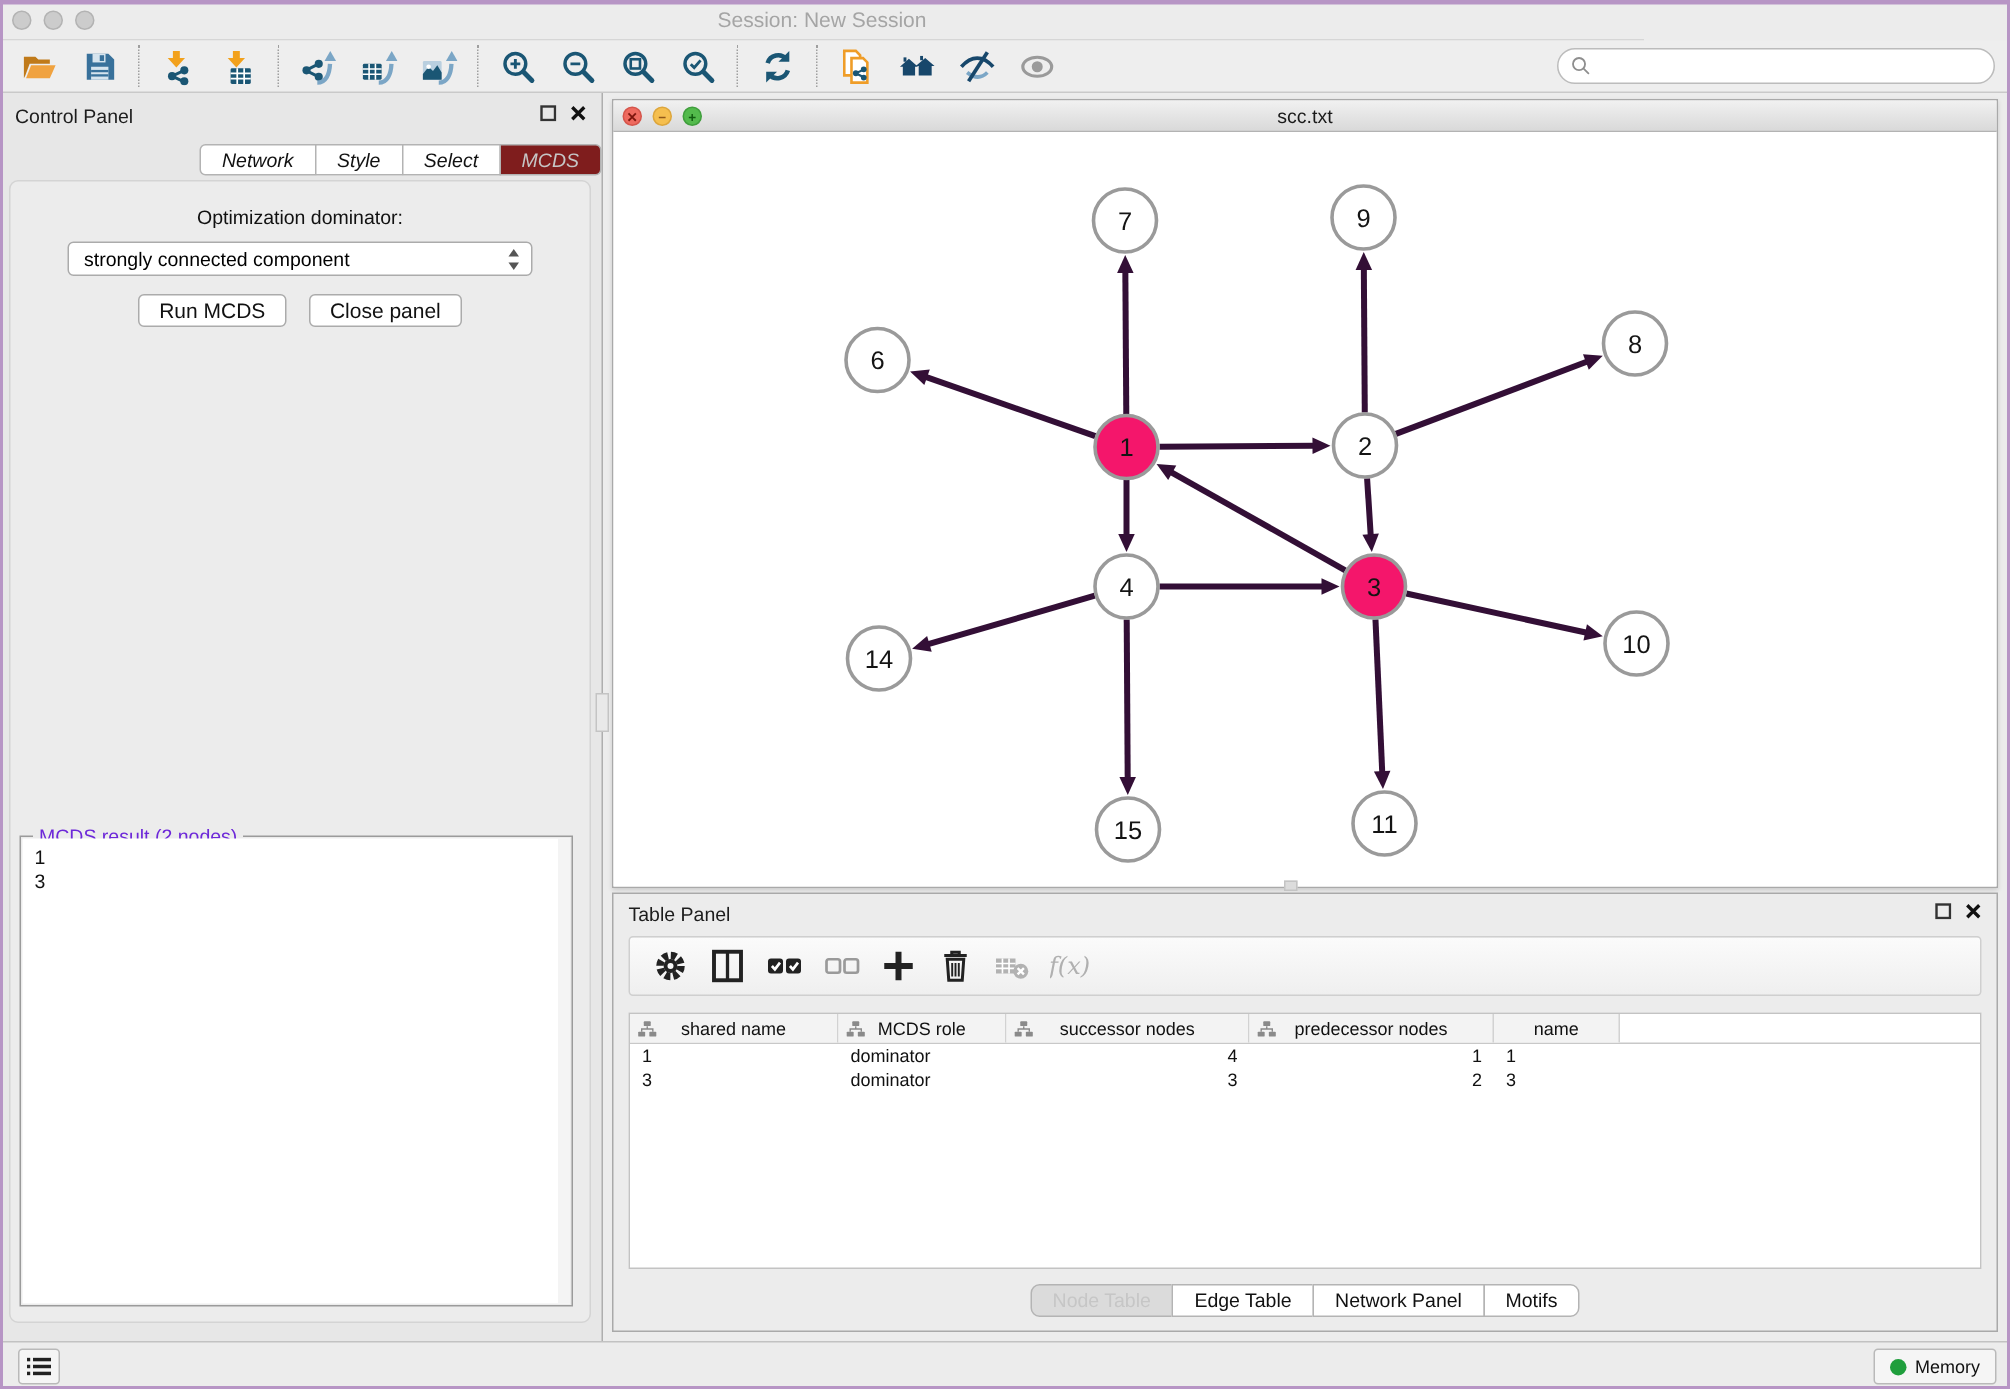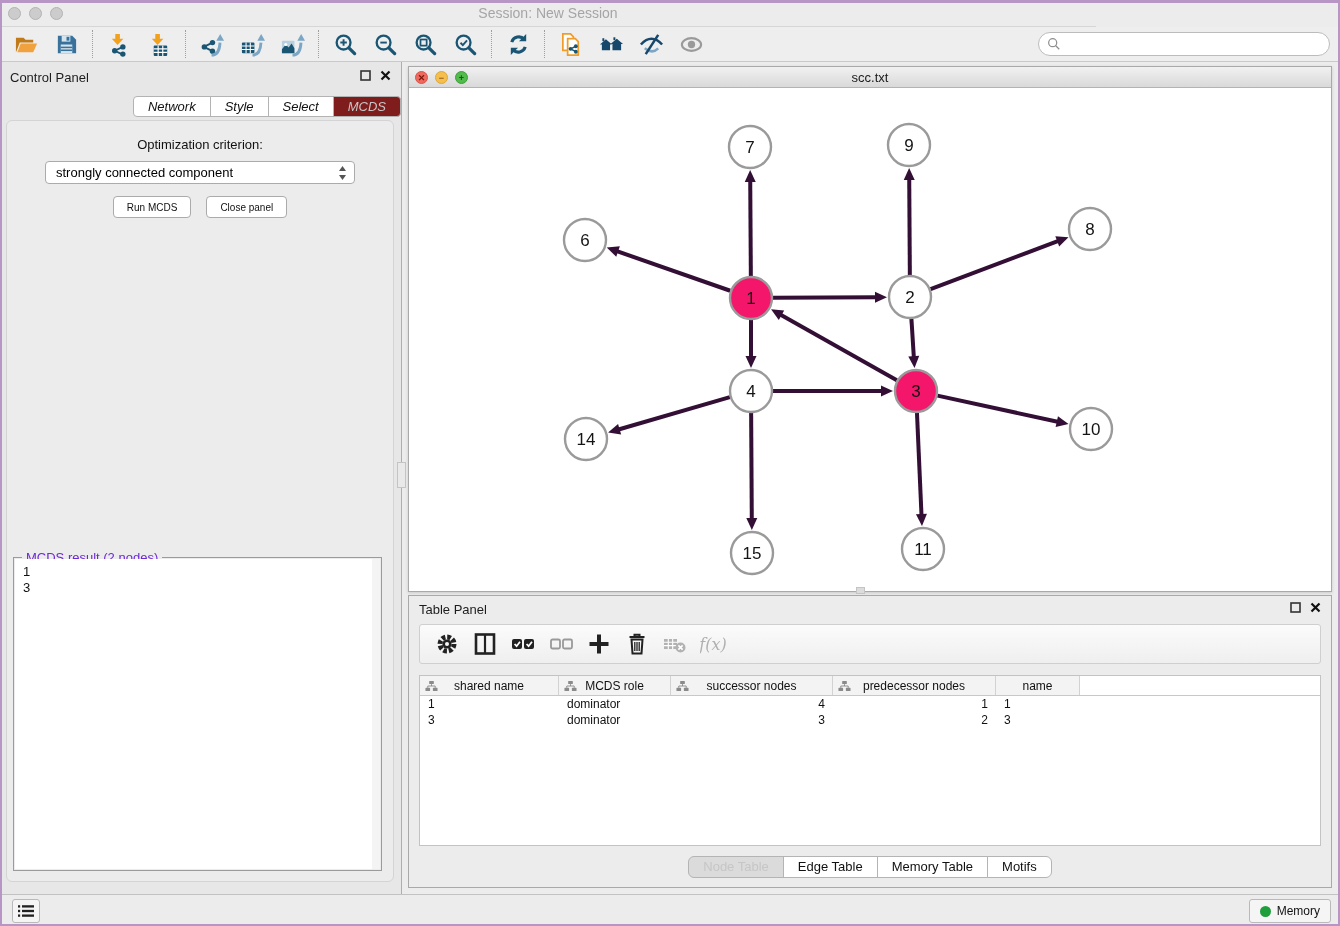--- a/index.html
+++ b/index.html
@@ -40,21 +40,21 @@
   .cp-tab.active { background:#7f1d1d; color:#c6c6c6; }
   .cp-body { position:absolute; left:6px; right:7px; top:58px; bottom:12px; background:#ececec;
     border:1px solid #d4d4d4; border-radius:6px; }
   .opt-label { margin-top:16px; text-align:center; font-size:13px; color:#111; }
   .dropdown { position:relative; margin:9px auto 0 auto; width:310px; height:23px; background:#ffffff;
     border:1px solid #ababab; border-radius:4px; font-size:13px; line-height:21px; padding:0 24px 0 10px;
     cursor:pointer; white-space:nowrap; }
   .dd-arrows { position:absolute; right:7px; top:3px; width:9px; height:16px; }
   .cp-buttons { display:flex; justify-content:center; gap:15px; margin-top:12px; }
   .cp-btn { height:22px; padding:0 13px; background:#ffffff; border:1px solid #ababab; border-radius:4px;
-    font-size:10px; color:#111; cursor:pointer; font-family:"Liberation Sans",sans-serif; }
+    font-size:14px; color:#111; cursor:pointer; font-family:"Liberation Sans",sans-serif; }
   .result-group { position:absolute; left:6px; right:11px; top:436px; bottom:10px; border:1px solid #9b9b9b; }
   .result-title { position:absolute; left:8px; top:-8px; background:#ececec; padding:0 4px; font-size:13px; color:#6d28d9; }
   .result-area { position:absolute; inset:1px; background:#ffffff; padding:5px 10px 4px 8px; font-size:13px;
     line-height:16px; color:#111; white-space:pre; overflow:hidden; }
   .result-scroll { position:absolute; right:1px; top:1px; bottom:1px; width:8px; background:#f4f4f4; }
   .split-grip { position:absolute; left:397px; top:462px; width:9px; height:26px; background:#e9e9e9;
     border:1px solid #c4c4c4; z-index:5; cursor:col-resize; }
   .hgrip { position:absolute; left:856px; top:587px; width:9px; height:7px; background:#dcdcdc;
     border:1px solid #c4c4c4; z-index:5; cursor:row-resize; }
 
@@ -280,21 +280,21 @@
         </svg>
     </div>
   </div>
   <div class="cp-tabs" id="cp-tabs">
       <div class="cp-tab">Network</div>
       <div class="cp-tab">Style</div>
       <div class="cp-tab">Select</div>
       <div class="cp-tab active">MCDS</div>
     </div>
   <div class="cp-body">
-    <div class="opt-label">Optimization criterion:</div>
+    <div class="opt-label">Optimization dominator:</div>
     <div class="dropdown">
       <span>strongly connected component</span>
       <svg class="dd-arrows" viewBox="0 0 9 16">
         <path d="M4.5 1L8 6H1z" fill="#555"></path>
           <path d="M4.5 15L1 10h7z" fill="#555"></path>
       </svg>
     </div>
     <div class="cp-buttons">
       <button class="cp-btn">Run MCDS</button>
       <button class="cp-btn">Close panel</button>
@@ -506,21 +506,21 @@
           <div class="td" style="width: 112px; text-align: left;">dominator</div>
           <div class="td" style="width: 162px; text-align: right;">3</div>
           <div class="td" style="width: 163px; text-align: right;">2</div>
           <div class="td" style="width: 84px; text-align: left;">3</div>
         </div>
       </div>
   </div>
   <div class="tp-tabs" id="tp-tabs">
       <div class="tp-tab active">Node Table</div>
       <div class="tp-tab">Edge Table</div>
-      <div class="tp-tab">Memory Table</div>
+      <div class="tp-tab">Network Panel</div>
       <div class="tp-tab">Motifs</div>
     </div>
 </div>
 
 <div class="statusbar">
   <div class="sb-left-btn">
     <svg viewBox="0 0 20 18">
       <g fill="#222">
           <rect x="1" y="2.5" width="2.4" height="2.6"></rect>
           <rect x="5.5" y="2.5" width="13.5" height="2.6"></rect>

